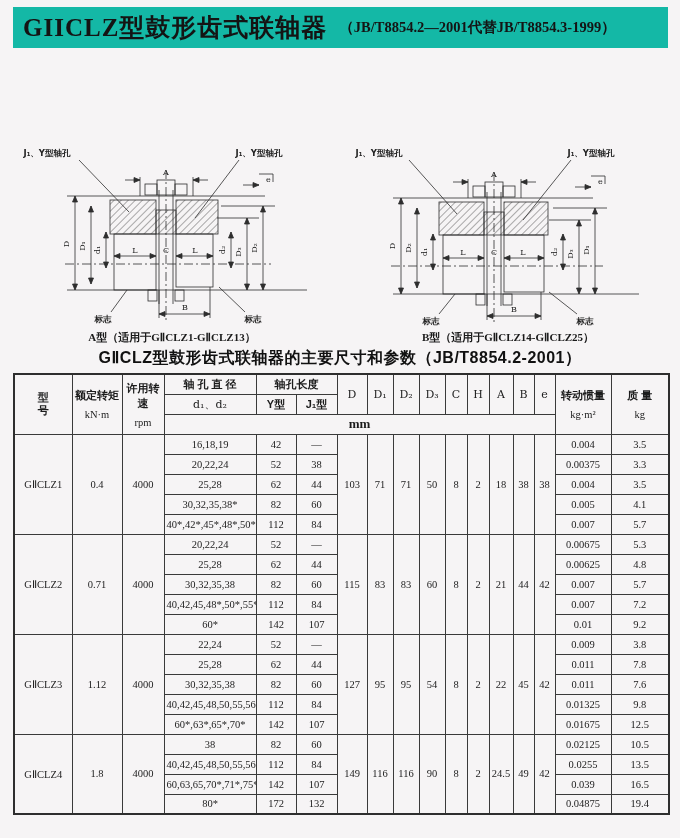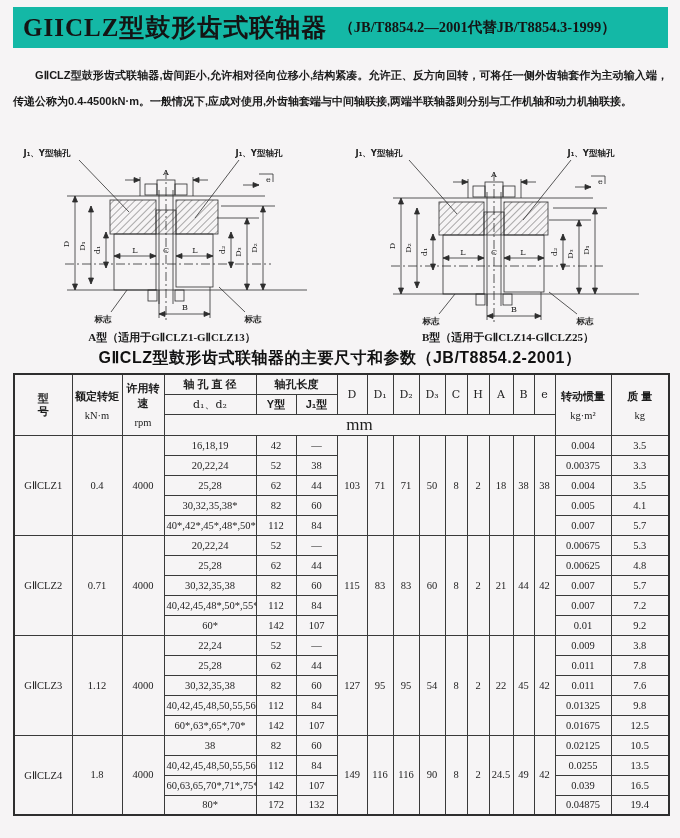--- a/index.html
+++ b/index.html
@@ -68,21 +68,20 @@
 </style>
 </head>
 <body>
 
 <div class="banner">
   <span class="t1">GIICLZ型鼓形齿式联轴器</span>
     <span class="t2">（JB/T8854.2—2001代替JB/T8854.3-1999）</span>
 </div>
 
 <div class="intro">
-  <p>GⅡCLZ型鼓形齿式联轴器,齿间距小,允许相对径向位移小,结构紧凑。允许正、反方向回转，可将任一侧外齿轴套作为主动输入端，传递公称为0.4-4500kN·m。一般情况下,应成对使用,外齿轴套端与中间轴联接,两端半联轴器则分别与工作机轴和动力机轴联接。</p>
 </div>
 
 <div class="diagrams">
 
   <div class="diag">
     <svg width="330" height="182" viewBox="0 0 330 182">
       <defs>
         <pattern id="hatch" width="5" height="5" patternUnits="userSpaceOnUse" patternTransform="rotate(45)">
           <line x1="0" y1="0" x2="0" y2="5" stroke="#4a4a4a" stroke-width="0.9"></line>
         </pattern>
@@ -293,21 +292,21 @@
       <th rowspan="2" class="dimhdr">e</th>
       <th rowspan="3"><span>转动惯量</span><span class="unit">kg·m²</span></th>
       <th rowspan="3"><span>质 量</span><span class="unit">kg</span></th>
     </tr>
     <tr style="height:19px">
       <th class="dimhdr">d₁、d₂</th>
       <th>Y型</th>
       <th>J₁型</th>
     </tr>
     <tr style="height:18px">
-      <th colspan="12" style="font-family:'Liberation Serif',serif;font-weight:normal;font-size:17px">mm</th>
+      <th colspan="12" style="font-family:'Liberation Serif',serif;font-weight:bold;font-size:13px">mm</th>
     </tr>
   </thead>
   <tbody>
       <tr>
         <td class="model-cell" rowspan="5">GⅡCLZ1</td>
         <td rowspan="5">0.4</td>
         <td rowspan="5">4000</td>
         <td class="dlist">16,18,19</td>
         <td>42</td>
         <td>—</td>

